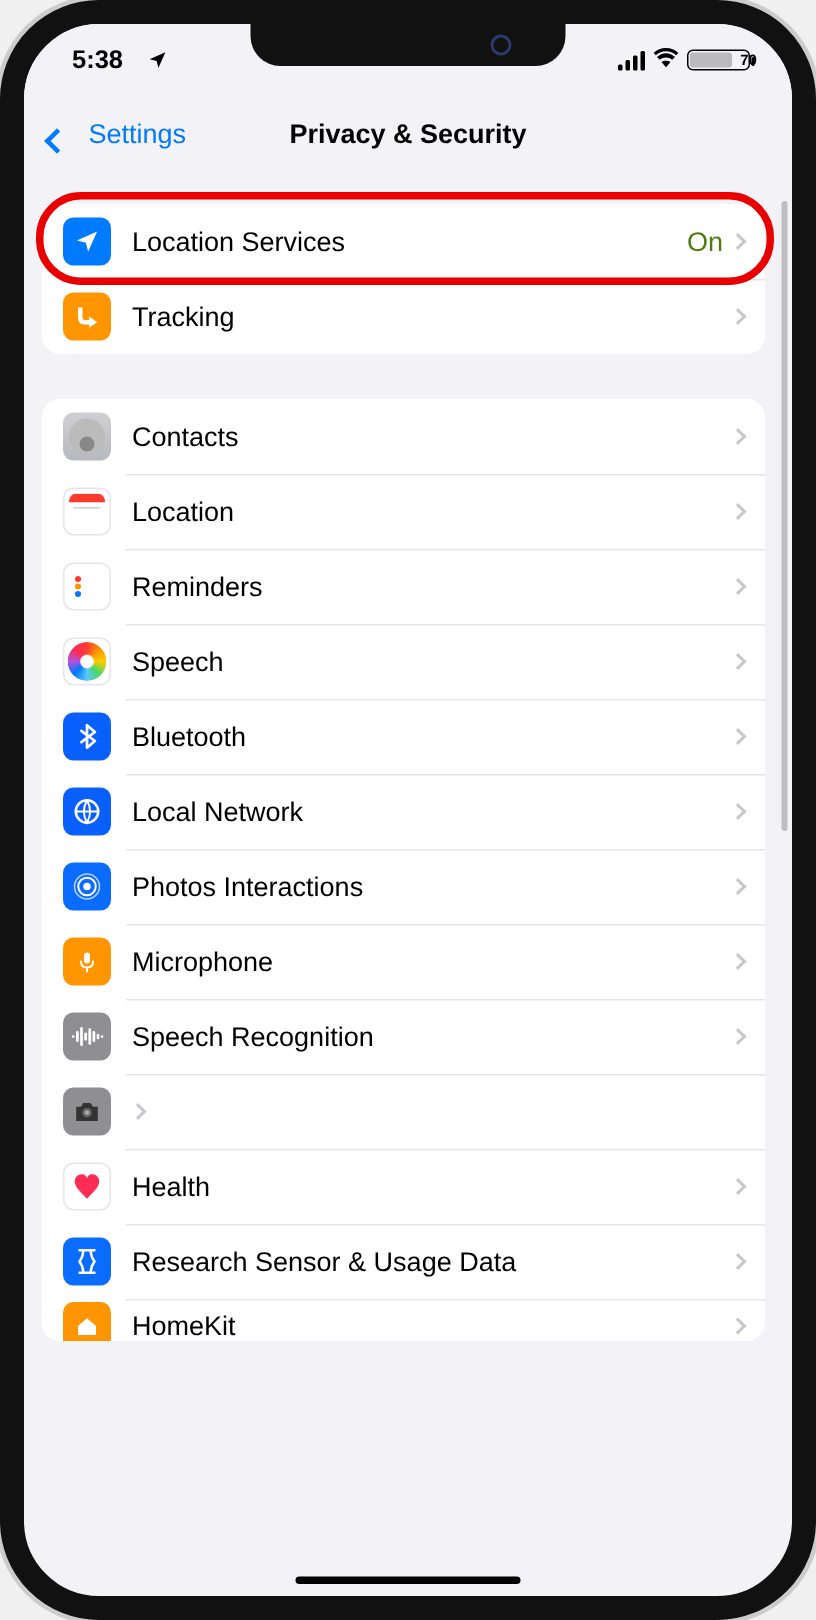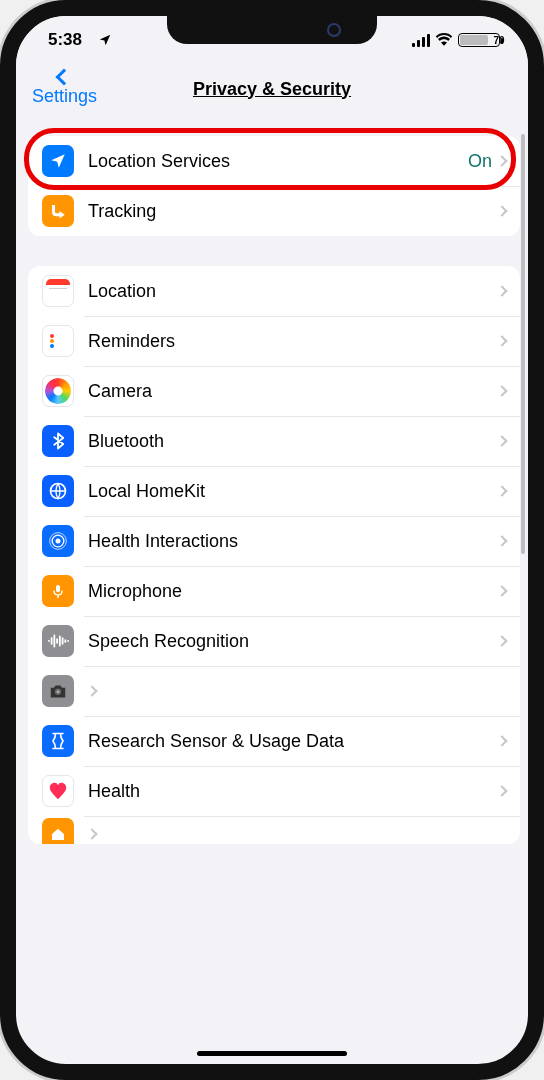--- a/index.html
+++ b/index.html
@@ -89,47 +89,45 @@
   
   .navheader {
     height: 50px;
     display:flex;
     align-items:center;
     background:#f2f2f7;
     position:relative;
     padding: 0 10px;
   }
   .back-btn {
-    display:flex; align-items:center; gap:3px;
+    display:flex; align-items:flex-end; gap:13px;
     color:#007aff; font-size:18px;
     padding-left:6px;
-    flex-direction:column;
   }
   .back-chev {
     width:12px; height:12px;
     border-left:3px solid #007aff;
     border-bottom:3px solid #007aff;
     transform: rotate(45deg);
     margin-right:2px;
   }
   .navtitle {
     position:absolute;
     left:0; right:0;
     text-align:center;
     font-size:18px; font-weight:600;
     pointer-events:none;
-    text-decoration:underline;
   }
 
   .scroll {
     flex:1;
     overflow:hidden;
     position:relative;
     padding-left:12px;
-    padding-right:8px;
+    padding-right:18px;
   }
 
   .group {
     background:#fff;
     border-radius:12px;
     overflow:hidden;
     margin-top:30px;
   }
   .group.first { margin-top:22px; }
 
@@ -156,21 +154,21 @@
     color:#fff;
     font-size:18px;
   }
   .row .label {
     flex:1;
     font-size:18px;
     color:#000;
   }
   .row .value {
     font-size:18px;
-    color:#0f766e;
+    color:#4d7c0f;
     margin-right:6px;
   }
   .row .chev {
     width:8px; height:8px;
     border-right:2.4px solid #c7c7cc;
     border-bottom:2.4px solid #c7c7cc;
     transform: rotate(-45deg);
   }
 
   
@@ -301,20 +299,27 @@
               <path d="M4 4 L4 13 Q4 19 10 19 L14 19 L14 22 L21 17 L14 12 L14 15 L10 15 Q8 15 8 13 L8 4 Z" fill="#fff"></path>
             </svg>
         </div>
         <div class="label">Tracking</div>
         <div class="chev"></div>
       </div>
     </div>
 
     <div class="group">
 
+      <div class="row">
+        <div class="icon bg-grey">
+          <div class="contacts-glyph"></div>
+        </div>
+        <div class="label">Contacts</div>
+        <div class="chev"></div>
+      </div>
 
       <div class="row">
         <div class="icon bg-white">
           <div class="calendar-glyph"></div>
         </div>
         <div class="label">Location</div>
         <div class="chev"></div>
       </div>
 
       <div class="row">
@@ -326,54 +331,54 @@
           </div>
         </div>
         <div class="label">Reminders</div>
         <div class="chev"></div>
       </div>
 
       <div class="row">
         <div class="icon bg-white">
           <div class="photos-glyph"></div>
         </div>
-        <div class="label">Camera</div>
+        <div class="label">Speech</div>
         <div class="chev"></div>
       </div>
 
       <div class="row">
         <div class="icon bg-bluetooth">
           <svg width="18" height="22" viewBox="0 0 24 24">
               <path d="M12 2 L12 22 L19 16 L7 7 M12 2 L19 8 L7 17" stroke="#fff" stroke-width="2.4" fill="none" stroke-linejoin="round" stroke-linecap="round"></path>
             </svg>
         </div>
         <div class="label">Bluetooth</div>
         <div class="chev"></div>
       </div>
 
       <div class="row">
         <div class="icon bg-globe">
           <svg width="20" height="20" viewBox="0 0 24 24">
               <circle cx="12" cy="12" r="9" stroke="#fff" stroke-width="2" fill="none"></circle>
               <path d="M3 12 L21 12 M12 3 Q17 12 12 21 Q7 12 12 3" stroke="#fff" stroke-width="1.6" fill="none"></path>
             </svg>
         </div>
-        <div class="label">Local HomeKit</div>
+        <div class="label">Local Network</div>
         <div class="chev"></div>
       </div>
 
       <div class="row">
         <div class="icon bg-nearby">
           <svg width="20" height="20" viewBox="0 0 24 24">
               <circle cx="12" cy="12" r="3" fill="#fff"></circle>
               <circle cx="12" cy="12" r="7" stroke="#fff" stroke-width="1.6" fill="none"></circle>
               <circle cx="12" cy="12" r="10" stroke="#fff" stroke-width="1.2" fill="none" opacity="0.7"></circle>
             </svg>
         </div>
-        <div class="label">Health Interactions</div>
+        <div class="label">Photos Interactions</div>
         <div class="chev"></div>
       </div>
 
       <div class="row">
         <div class="icon bg-mic">
           <svg width="16" height="20" viewBox="0 0 24 24">
               <rect x="9" y="3" width="6" height="11" rx="3" fill="#fff"></rect>
               <path d="M6 12 Q6 18 12 18 Q18 18 18 12 M12 18 L12 22" stroke="#fff" stroke-width="2" fill="none" stroke-linecap="round"></path>
             </svg>
         </div>
@@ -396,45 +401,46 @@
           <svg width="20" height="16" viewBox="0 0 24 20">
               <path d="M3 6 L7 6 L9 3 L15 3 L17 6 L21 6 L21 18 L3 18 Z" fill="#333"></path>
               <circle cx="12" cy="11" r="4" fill="#666"></circle>
               <circle cx="12" cy="11" r="2" fill="#aaa"></circle>
             </svg>
         </div>
         <div class="chev"></div>
       </div>
 
       <div class="row">
+        <div class="icon bg-health">
+          <svg width="20" height="18" viewBox="0 0 24 22">
+              <path d="M12 21 C6 15 2 11 2 7 C2 3 5 1 8 1 C10 1 11 2 12 4 C13 2 14 1 16 1 C19 1 22 3 22 7 C22 11 18 15 12 21 Z" fill="#ff2d55"></path>
+            </svg>
+        </div>
+        <div class="label">Health</div>
+        <div class="chev"></div>
+      </div>
+
+      <div class="row">
         <div class="icon bg-research">
           <svg width="20" height="20" viewBox="0 0 24 24">
               <path d="M6 3 L18 3 M6 21 L18 21 M9 3 Q9 8 6 12 Q9 16 9 21 M15 3 Q15 8 18 12 Q15 16 15 21" stroke="#fff" stroke-width="2" fill="none" stroke-linecap="round"></path>
             </svg>
         </div>
         <div class="label">Research Sensor &amp; Usage Data</div>
-        <div class="chev"></div>
-      </div>
-
-      <div class="row">
-        <div class="icon bg-health">
-          <svg width="20" height="18" viewBox="0 0 24 22">
-              <path d="M12 21 C6 15 2 11 2 7 C2 3 5 1 8 1 C10 1 11 2 12 4 C13 2 14 1 16 1 C19 1 22 3 22 7 C22 11 18 15 12 21 Z" fill="#ff2d55"></path>
-            </svg>
-        </div>
-        <div class="label">Health</div>
         <div class="chev"></div>
       </div>
 
       <div class="row" style="height:28px;min-height:0;padding-top:8px;padding-bottom:0;overflow:hidden">
         <div class="icon bg-homekit">
           <svg width="18" height="18" viewBox="0 0 24 24">
               <path d="M4 12 L12 5 L20 12 L20 20 L4 20 Z" fill="#fff"></path>
             </svg>
         </div>
+        <div class="label">HomeKit</div>
         <div class="chev"></div>
       </div>
 
     </div>
 
     <div class="scroll-ind"></div>
   </div>
 
   <div class="home-ind"></div>
 </div>

